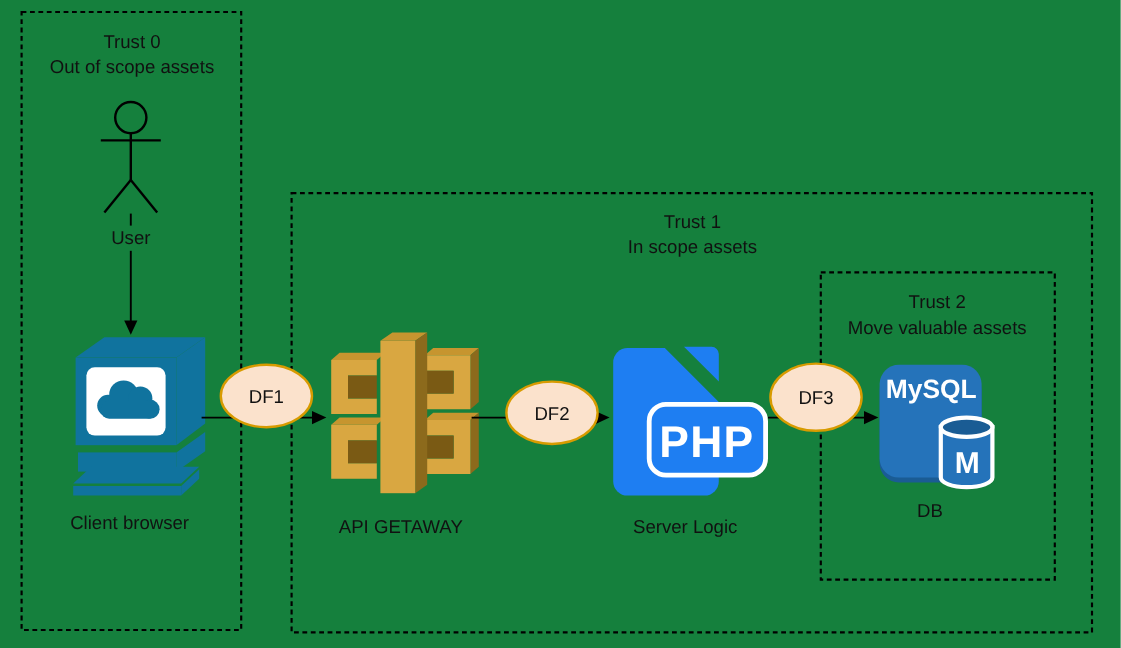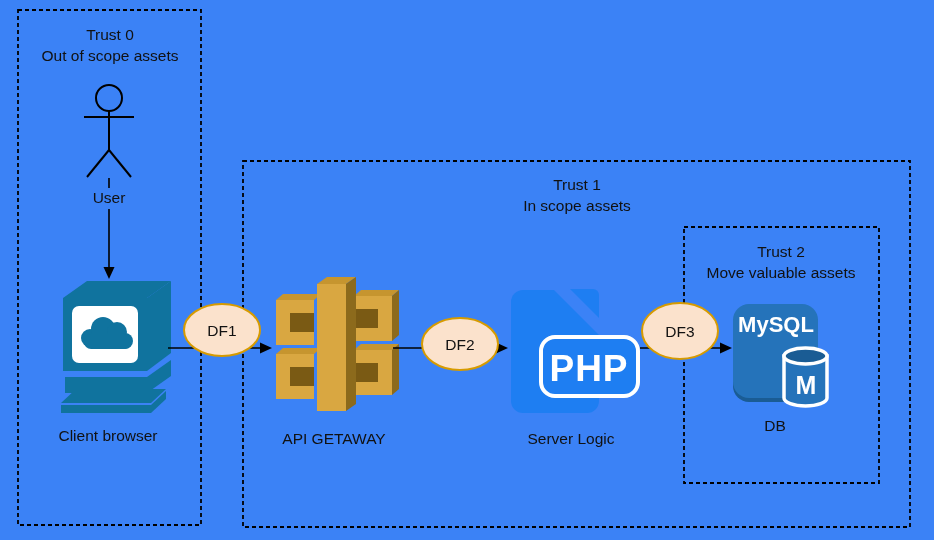--- a/index.html
+++ b/index.html
@@ -1,16 +1,16 @@
 <!DOCTYPE html>
 <html><head>
 <meta charset="utf-8">
 <style>
   html,body{margin:0;padding:0;background:#ffffff;}
-  .canvas{position:relative;width:934px;height:540px;background:#3b82f6;overflow:hidden;
+  .canvas{position:relative;width:934px;height:540px;background:#15803d;overflow:hidden;
           font-family:"Liberation Sans",sans-serif;}
   svg{position:absolute;left:0;top:0;}
   text{font-family:"Liberation Sans",sans-serif;fill:#111111;}
   .zone{fill:none;stroke:#000000;stroke-width:1.8;stroke-dasharray:4 3;}
   .lbl{font-size:15.5px;}
   .mid{text-anchor:middle;}
   .stick{stroke:#000000;stroke-width:2;fill:none;}
   .conn{stroke:#000000;stroke-width:1.6;}
   .head{fill:#000000;stroke:none;}
   .df{stroke:#D79B00;stroke-width:2;}

